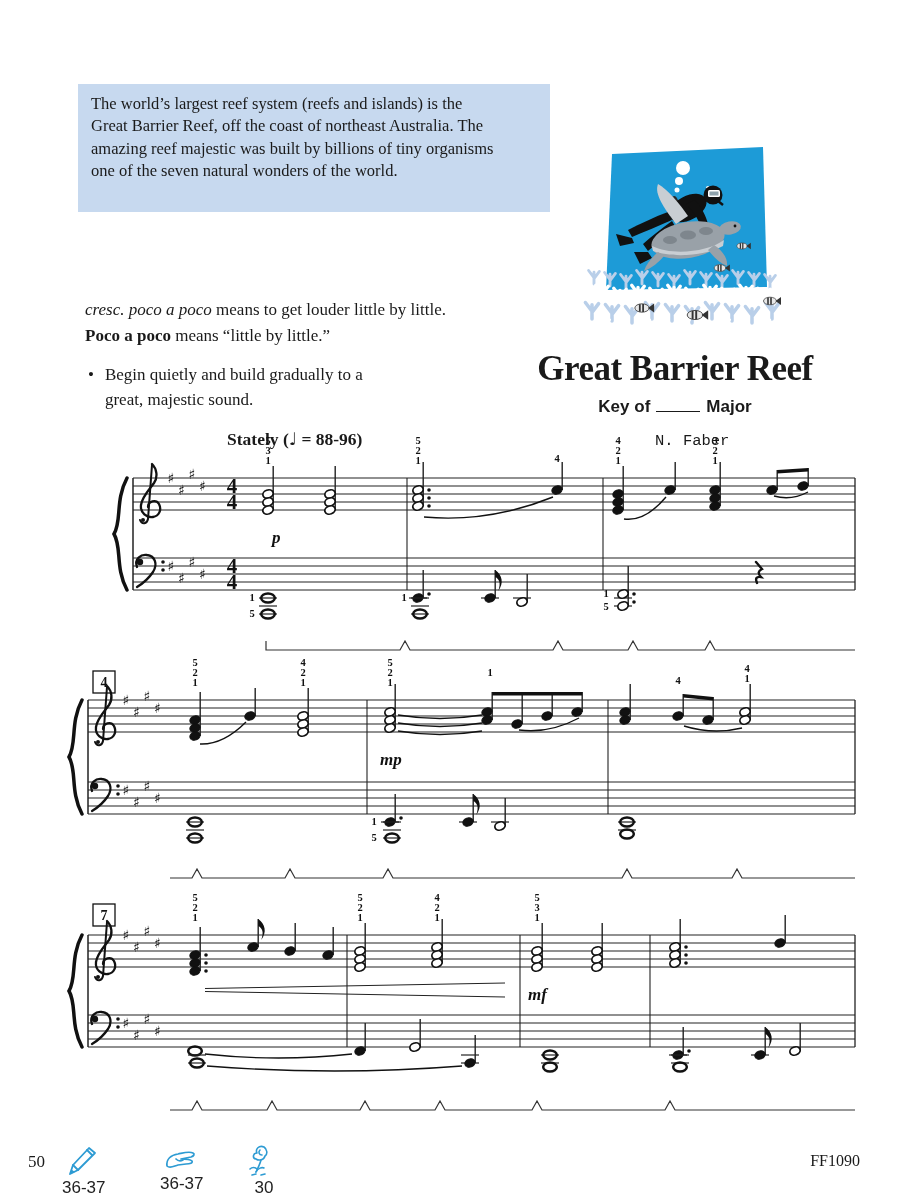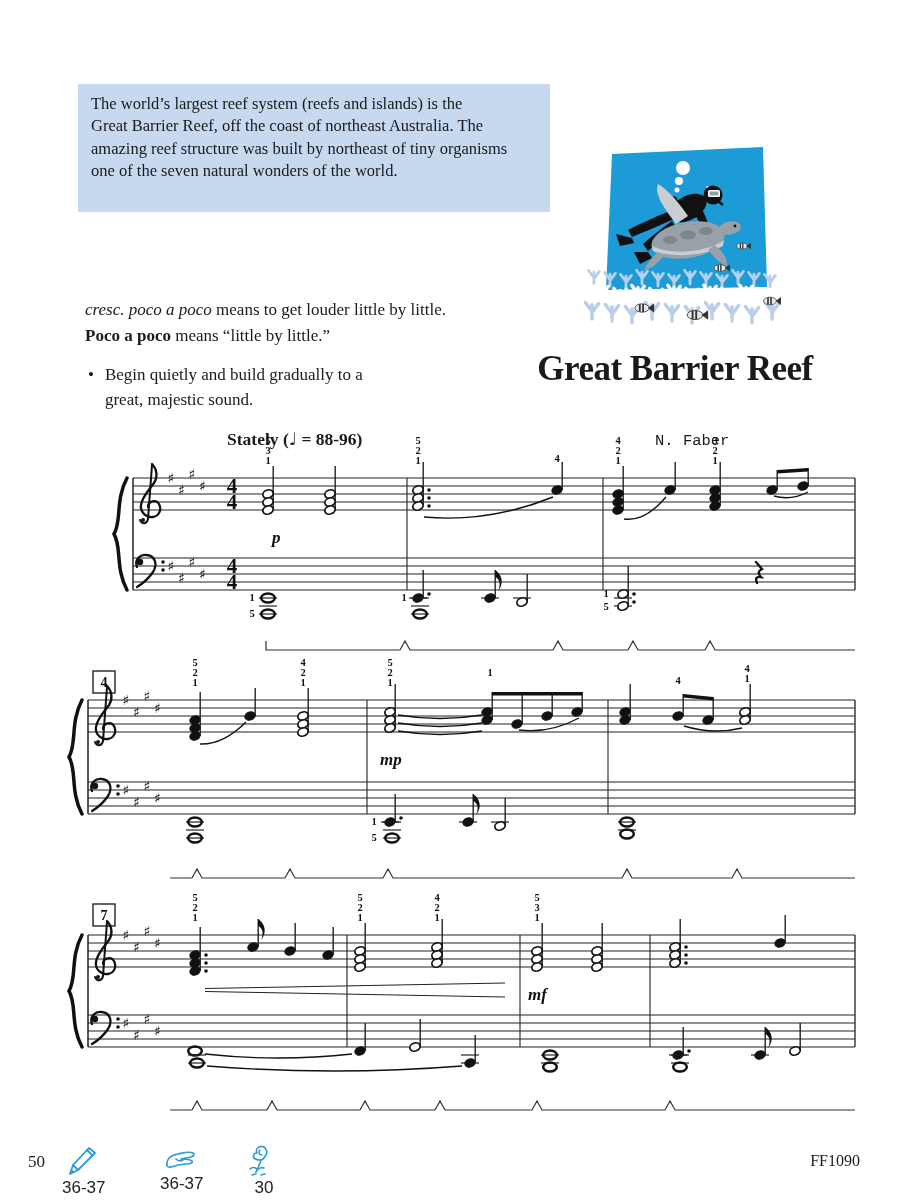--- a/index.html
+++ b/index.html
@@ -33,21 +33,21 @@
   .footer-catalog{position:absolute;left:760px;top:1152px;width:100px;text-align:right;font-size:16px;}
 </style>
 </head>
 <body>
 
 <div class="page">
 
   <div class="info-box">
     <div>The world’s largest reef system (reefs and islands) is the</div>
     <div>Great Barrier Reef, off the coast of northeast Australia. The</div>
-    <div>amazing reef structure was built by northeast of tiny organisms</div>
+    <div>amazing reef majestic was built by billions of tiny organisms</div>
     <div>one of the seven natural wonders of the world.</div>
   </div>
 
   <div class="illustration">
     <svg width="215" height="205" viewBox="0 0 215 205">
       <polygon points="32,16 183,9 187,149 26,152" fill="#1d9bd7"></polygon>
       <g id="coral-back">
           <path d="M14 146 L14 134.3 M14 139.7 L8.6 132.5 M14 140.6 L19.4 133.4" stroke="#b9cfe9" stroke-width="2.8800000000000003" fill="none" stroke-linecap="round"></path>
           <path d="M30 148 L30 136.3 M30 141.7 L24.6 134.5 M30 142.6 L35.4 135.4" stroke="#b9cfe9" stroke-width="2.8800000000000003" fill="none" stroke-linecap="round"></path>
           <path d="M46 150 L46 138.3 M46 143.7 L40.6 136.5 M46 144.6 L51.4 137.4" stroke="#b9cfe9" stroke-width="2.8800000000000003" fill="none" stroke-linecap="round"></path>
@@ -156,20 +156,23 @@
   </div>
   <div class="bullet-row">
     <span class="bullet-dot">•</span>
     <span>
       <div>Begin quietly and build gradually to a</div>
       <div>great, majestic sound.</div>
     </span>
   </div>
 
   <div class="title">Great Barrier Reef</div>
+  <div class="keyline">
+    <span>Key of</span><span class="blank"></span><span>Major</span>
+  </div>
   <div class="tempo">
     <span>Stately (</span><span class="noteglyph">♩</span><span> = 88-96)</span>
   </div>
   <div class="composer">N. Faber</div>
 
   <svg id="music-svg" width="900" height="1200">
       <line x1="133" y1="478" x2="855" y2="478" stroke="#222" stroke-width="1.1"></line>
       <line x1="133" y1="486" x2="855" y2="486" stroke="#222" stroke-width="1.1"></line>
       <line x1="133" y1="494" x2="855" y2="494" stroke="#222" stroke-width="1.1"></line>
       <line x1="133" y1="502" x2="855" y2="502" stroke="#222" stroke-width="1.1"></line>

